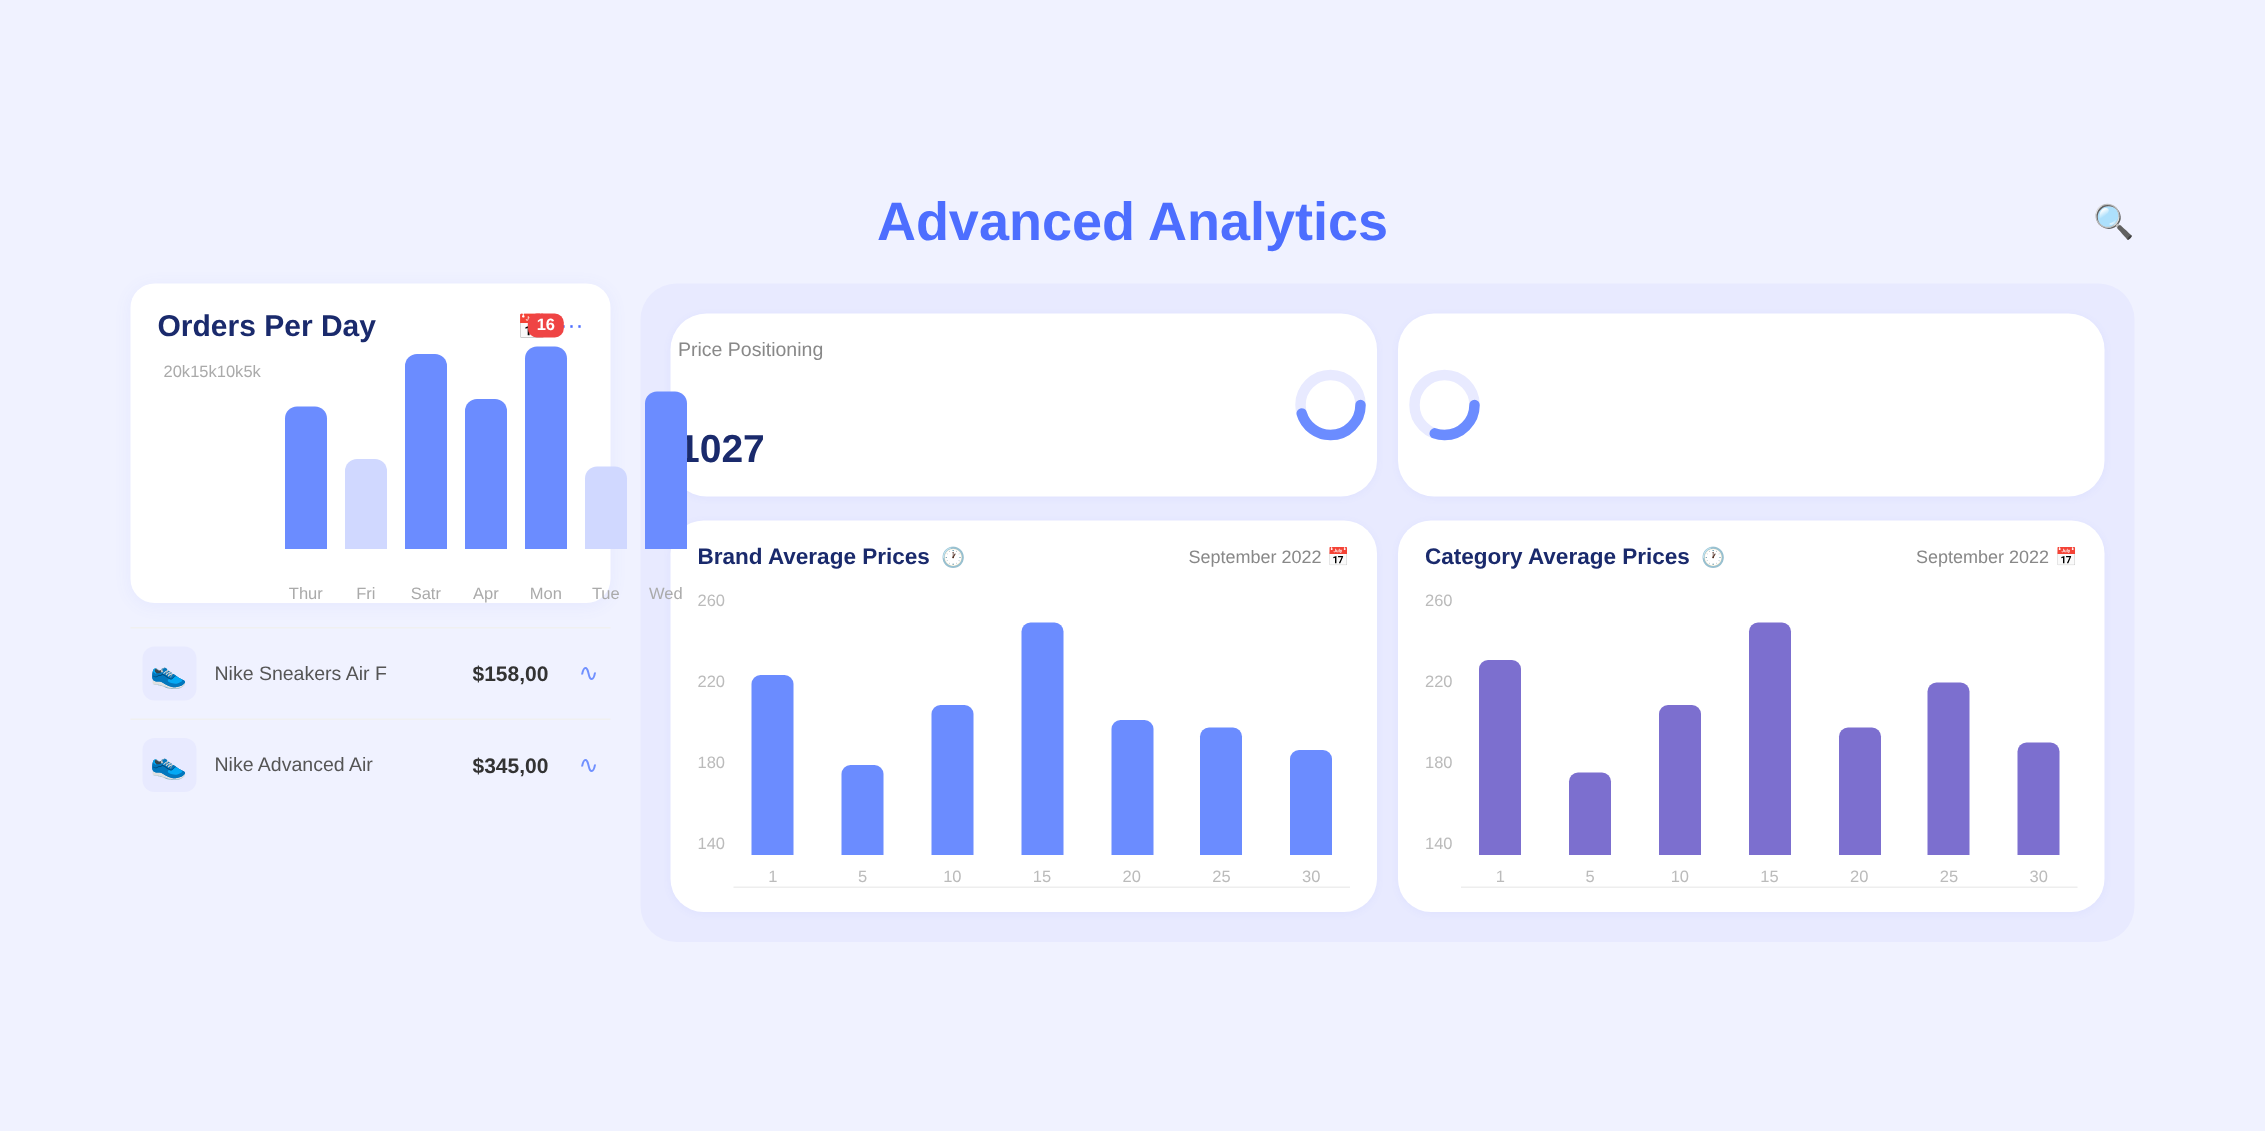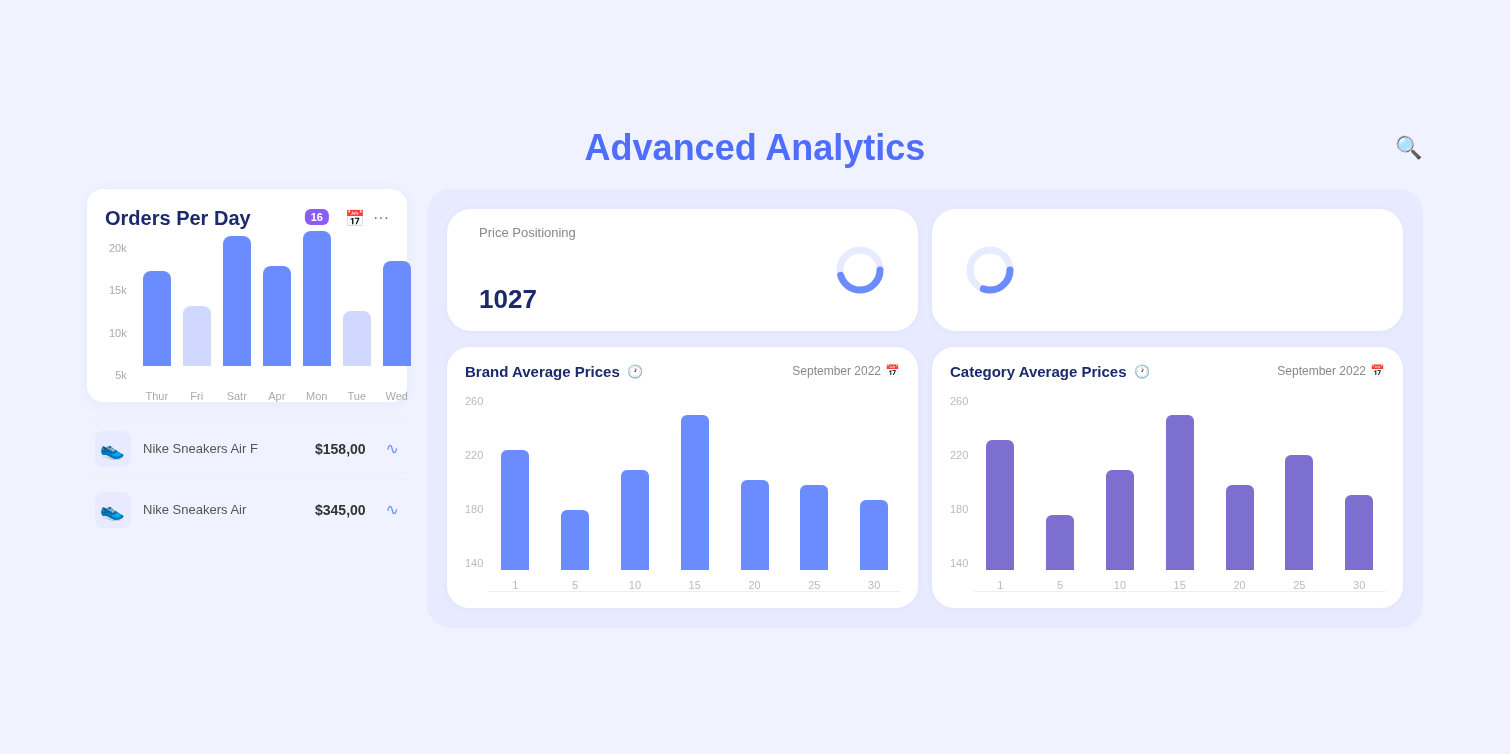--- a/index.html
+++ b/index.html
@@ -78,21 +78,21 @@
     .bar-chart-area {
       display: flex;
       align-items: flex-end;
       gap: 12px;
       height: 160px;
       padding: 0 4px;
       position: relative;
     }
     .y-axis-labels {
       display: flex;
-      flex-direction: column;
+      flex-direction: row;
       justify-content: space-between;
       height: 140px;
       margin-right: 4px;
       margin-bottom: 20px;
     }
     .y-label {
       font-size: 11px;
       color: #aaa;
       text-align: right;
     }
@@ -115,21 +115,21 @@
       border-radius: 8px 8px 0 0;
       position: relative;
     }
     .bar-blue { background: #6b8cff; }
     .bar-light { background: #d0d8ff; }
     .bar-badge {
       position: absolute;
       top: -22px;
       left: 50%;
       transform: translateX(-50%);
-      background: #8b5cf6;
+      background: #ef4444;
       color: #fff;
       font-size: 11px;
       font-weight: 600;
       border-radius: 6px;
       padding: 2px 6px;
     }
     .bar-label {
       font-size: 11px;
       color: #aaa;
       margin-top: 20px;
@@ -183,21 +183,21 @@
       gap: 16px;
     }
     .positioning-row {
       display: flex;
       gap: 14px;
     }
     .pos-card {
       flex: 1;
       background: #fff;
       border-radius: 24px;
-      padding: 16px 32px;
+      padding: 16px 5px;
       display: flex;
       align-items: center;
       justify-content: space-between;
       box-shadow: 0 1px 6px rgba(100,120,255,0.06);
     }
     .pos-info {}
     .pos-label {
       font-size: 13px;
       color: #888;
       margin-bottom: 4px;
@@ -360,21 +360,21 @@
 
       <div class="product-list" id="product-list">
           <div class="product-item">
       <div class="product-img">👟</div>
       <div class="product-name">Nike Sneakers Air F</div>
       <div class="product-price">$158,00</div>
       <div class="product-trend">∿</div>
     </div>
           <div class="product-item">
       <div class="product-img">👟</div>
-      <div class="product-name">Nike Sneakers Air</div>
+      <div class="product-name">Nike Advanced Air</div>
       <div class="product-price">$345,00</div>
       <div class="product-trend">∿</div>
     </div>
         </div>
     </div>
 
     <div class="right-panel">
 
       <div class="positioning-row">
 

